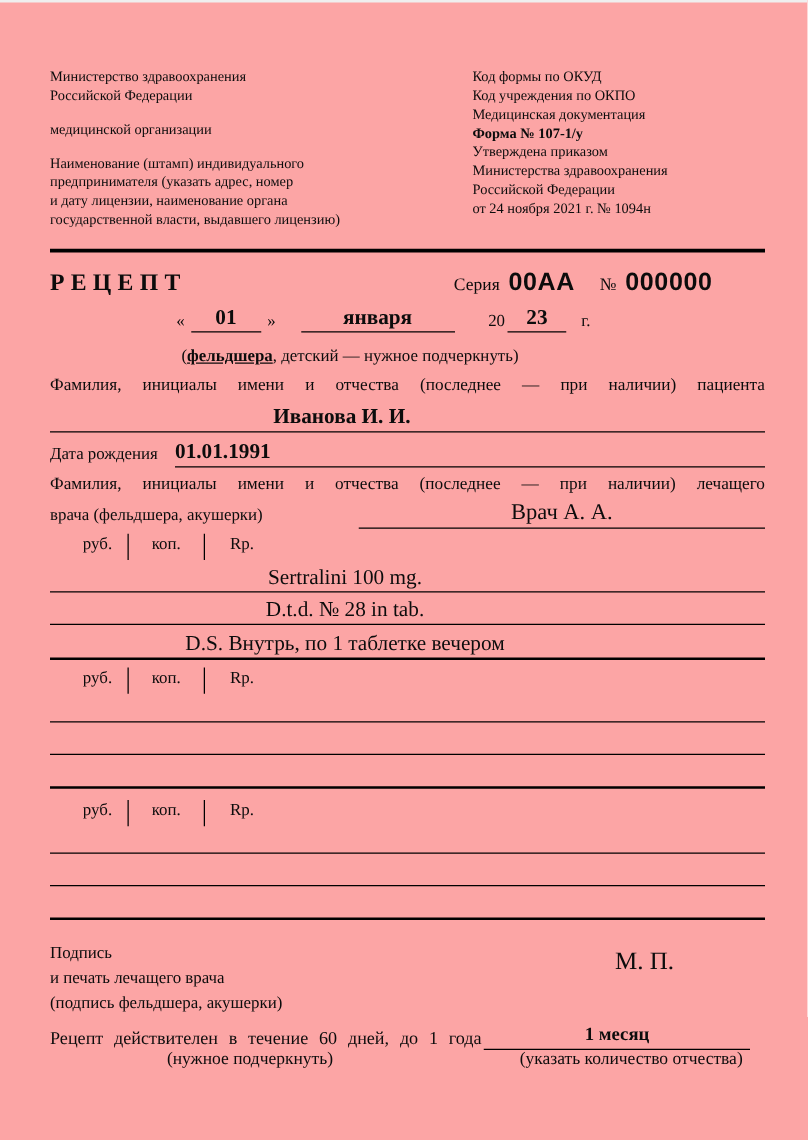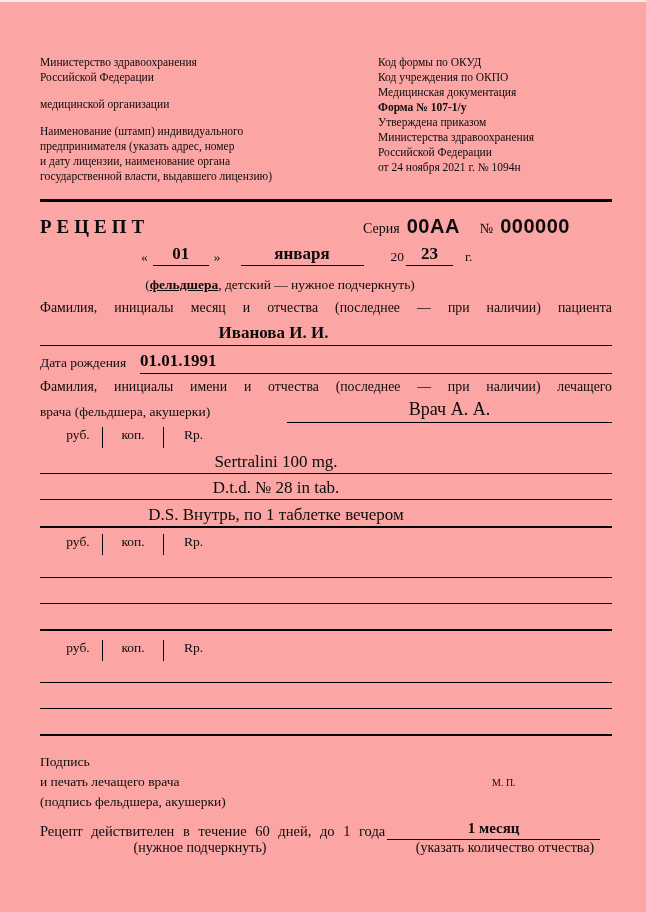--- a/index.html
+++ b/index.html
@@ -68,21 +68,21 @@
   .rx-row{height:25px;border-bottom:1px solid #000;display:flex;align-items:flex-end;
           justify-content:center;padding-right:100px;font-size:17px;}
   .rx-row > span{padding-bottom:1px;white-space:nowrap;}
   .rx-row.thick{border-bottom:2.5px solid #000;}
   .rx-row.h26{height:26px;}
   .rx-row.h22{height:22px;}
   .rx-row.h21{height:21px;}
 
   
   .sig-block{margin-top:16px;position:relative;font-size:13.5px;line-height:20px;height:60px;}
-  .stamp{position:absolute;left:452px;top:21px;font-size:10px;}
+  .stamp{position:absolute;left:452px;top:7px;font-size:20px;}
   .validity-row{display:flex;margin-top:9px;height:19px;}
   .validity-label{font-size:14.5px;word-spacing:5px;align-self:flex-end;white-space:nowrap;}
   .validity-cell{flex:1;margin-left:2px;margin-right:12px;border-bottom:1.5px solid #000;
                  display:flex;align-items:flex-end;justify-content:center;font-weight:bold;font-size:15px;}
   .hints-row{position:relative;height:14px;font-size:14px;}
   .hint1{position:absolute;left:60px;width:200px;text-align:center;}
   .hint2{position:absolute;left:370px;width:190px;text-align:center;}
 </style>
 </head>
 <body>
@@ -132,21 +132,21 @@
       <span class="fill day-cell">01</span>
       <span>»</span>
       <span class="fill month-cell">января</span>
       <span class="c20">20</span>
       <span class="fill year-cell">23</span>
       <span class="g-suffix">г.</span>
     </div>
 
     <div class="age-line"><span>(</span><span class="u">фельдшера</span><span>, детский — нужное подчеркнуть)</span></div>
 
-    <div class="jlabel">Фамилия, инициалы месяц и отчества (последнее — при наличии) пациента</div>
+    <div class="jlabel">Фамилия, инициалы имени и отчества (последнее — при наличии) пациента</div>
     <div class="name-row">
       <span>Иванова И. И.</span>
     </div>
     <div class="dob-row">
       <span class="dob-label">Дата рождения</span>
       <span class="dob-cell">
           <span class="cell-text">01.01.1991</span>
         </span>
     </div>
 

